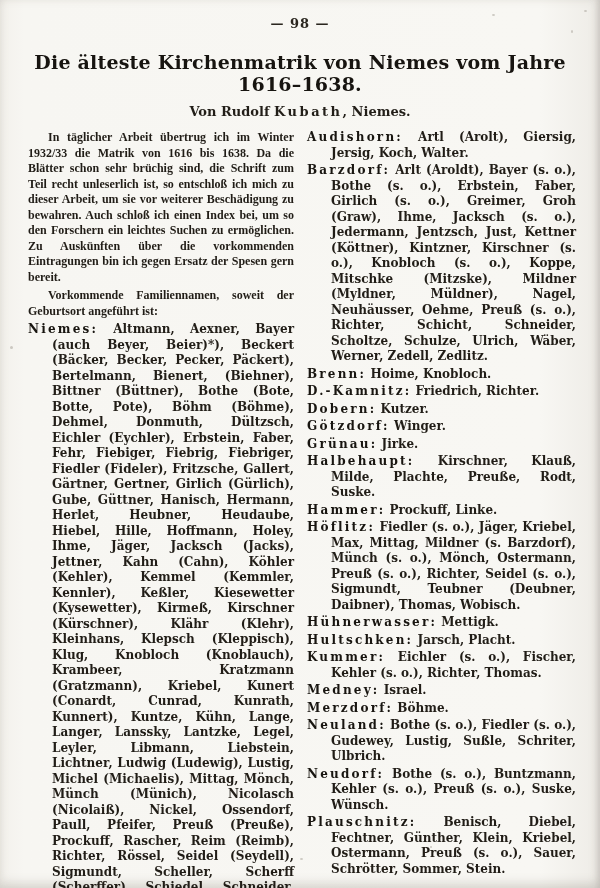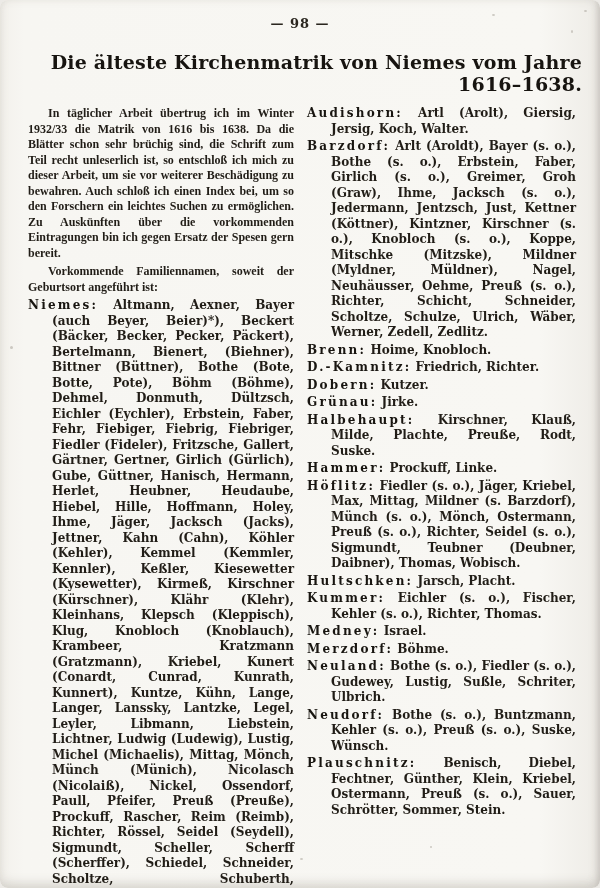--- a/index.html
+++ b/index.html
@@ -7,30 +7,29 @@
     width:600px;height:888px;overflow:hidden;position:relative;
     background:#eceae6;
     font-family:"DejaVu Serif","Liberation Serif",serif;
     color:#24201a;
   }
   .page{
     position:absolute;inset:0;
     background:linear-gradient(90deg,#f3f1ec 0%,#f7f6f2 4%,#f8f7f3 90%,#efede8 99%,#e2dfda 100%),
                #f7f6f2;
     box-shadow:inset 0 -6px 10px rgba(120,115,105,.18), inset -4px 0 8px rgba(120,115,105,.12);
-    border-radius:8px;
   }
   .speck{position:absolute;background:#a9a49b;border-radius:50%;opacity:.55;}
 
   .pagenum{
     text-align:center;font-size:13px;font-weight:bold;
     padding-top:16px;letter-spacing:1px;color:#2a261f;
   }
   .title{
-    text-align:right;font-size:19px;font-weight:bold;
+    text-align:center;font-size:19px;font-weight:bold;
     margin:20px 18px 0 18px;letter-spacing:.2px;color:#171410;
   }
   .byline{
     text-align:center;font-size:13px;font-weight:bold;margin-top:9px;color:#221e18;
   }
   .byline .sperr{letter-spacing:2.5px;}
 
   .columns{
     display:flex;gap:13px;padding:11px 24px 0 28px;
   }
@@ -55,20 +54,23 @@
   <div class="speck" style="left:571px;top:30px;width:2px;height:3px;"></div>
   <div class="speck" style="left:584px;top:10px;width:3px;height:2px;"></div>
   <div class="speck" style="left:10px;top:346px;width:3px;height:3px;"></div>
   <div class="speck" style="left:300px;top:858px;width:3px;height:2px;"></div>
   <div class="speck" style="left:430px;top:846px;width:2px;height:2px;"></div>
 
   <div class="pagenum">— 98 —</div>
 
   <h1 class="title">Die älteste Kirchenmatrik von Niemes vom Jahre 1616–1638.</h1>
 
+  <div class="byline">
+    <span>Von Rudolf </span><span class="sperr">Kubath</span><span>, Niemes.</span>
+  </div>
 
   <div class="columns">
 
     <div class="col col-left">
       <div class="intro">
         <p>In täglicher Arbeit übertrug ich im Winter 1932/33 die Matrik von 1616 bis 1638. Da die Blätter schon sehr brüchig sind, die Schrift zum Teil recht unleserlich ist, so entschloß ich mich zu dieser Arbeit, um sie vor weiterer Beschädigung zu bewahren. Auch schloß ich einen Index bei, um so den Forschern ein leichtes Suchen zu ermöglichen. Zu Auskünften über die vorkommenden Eintragungen bin ich gegen Ersatz der Spesen gern bereit.</p>
         <p>Vorkommende Familiennamen, soweit der Geburtsort angeführt ist:</p>
       </div>
 
       <div>
@@ -86,29 +88,31 @@
           <p class="entry"><span class="place">Audishorn:</span> <span>Artl (Arolt), Giersig, Jersig, Koch, Walter.</span></p>
 
           <p class="entry"><span class="place">Barzdorf:</span> <span>Arlt (Aroldt), Bayer (s. o.), Bothe (s. o.), Erbstein, Faber, Girlich (s. o.), Greimer, Groh (Graw), Ihme, Jacksch (s. o.), Jedermann, Jentzsch, Just, Kettner (Köttner), Kintzner, Kirschner (s. o.), Knobloch (s. o.), Koppe, Mitschke (Mitzske), Mildner (Myldner, Müldner), Nagel, Neuhäusser, Oehme, Preuß (s. o.), Richter, Schicht, Schneider, Scholtze, Schulze, Ulrich, Wäber, Werner, Zedell, Zedlitz.</span></p>
 
           <p class="entry"><span class="place">Brenn:</span> <span>Hoime, Knobloch.</span></p>
 
           <p class="entry"><span class="place">D.-Kamnitz:</span> <span>Friedrich, Richter.</span></p>
 
           <p class="entry"><span class="place">Dobern:</span> <span>Kutzer.</span></p>
 
+          <p class="entry"><span class="place">Götzdorf:</span> <span>Winger.</span></p>
 
           <p class="entry"><span class="place">Grünau:</span> <span>Jirke.</span></p>
 
           <p class="entry"><span class="place">Halbehaupt:</span> <span>Kirschner, Klauß, Milde, Plachte, Preuße, Rodt, Suske.</span></p>
 
           <p class="entry"><span class="place">Hammer:</span> <span>Prockuff, Linke.</span></p>
 
           <p class="entry"><span class="place">Höflitz:</span> <span>Fiedler (s. o.), Jäger, Kriebel, Max, Mittag, Mildner (s. Barzdorf), Münch (s. o.), Mönch, Ostermann, Preuß (s. o.), Richter, Seidel (s. o.), Sigmundt, Teubner (Deubner, Daibner), Thomas, Wobisch.</span></p>
 
+          <p class="entry"><span class="place">Hühnerwasser:</span> <span>Mettigk.</span></p>
 
           <p class="entry"><span class="place">Hultschken:</span> <span>Jarsch, Placht.</span></p>
 
           <p class="entry"><span class="place">Kummer:</span> <span>Eichler (s. o.), Fischer, Kehler (s. o.), Richter, Thomas.</span></p>
 
           <p class="entry"><span class="place">Medney:</span> <span>Israel.</span></p>
 
           <p class="entry"><span class="place">Merzdorf:</span> <span>Böhme.</span></p>
 
           <p class="entry"><span class="place">Neuland:</span> <span>Bothe (s. o.), Fiedler (s. o.), Gudewey, Lustig, Sußle, Schriter, Ulbrich.</span></p>

